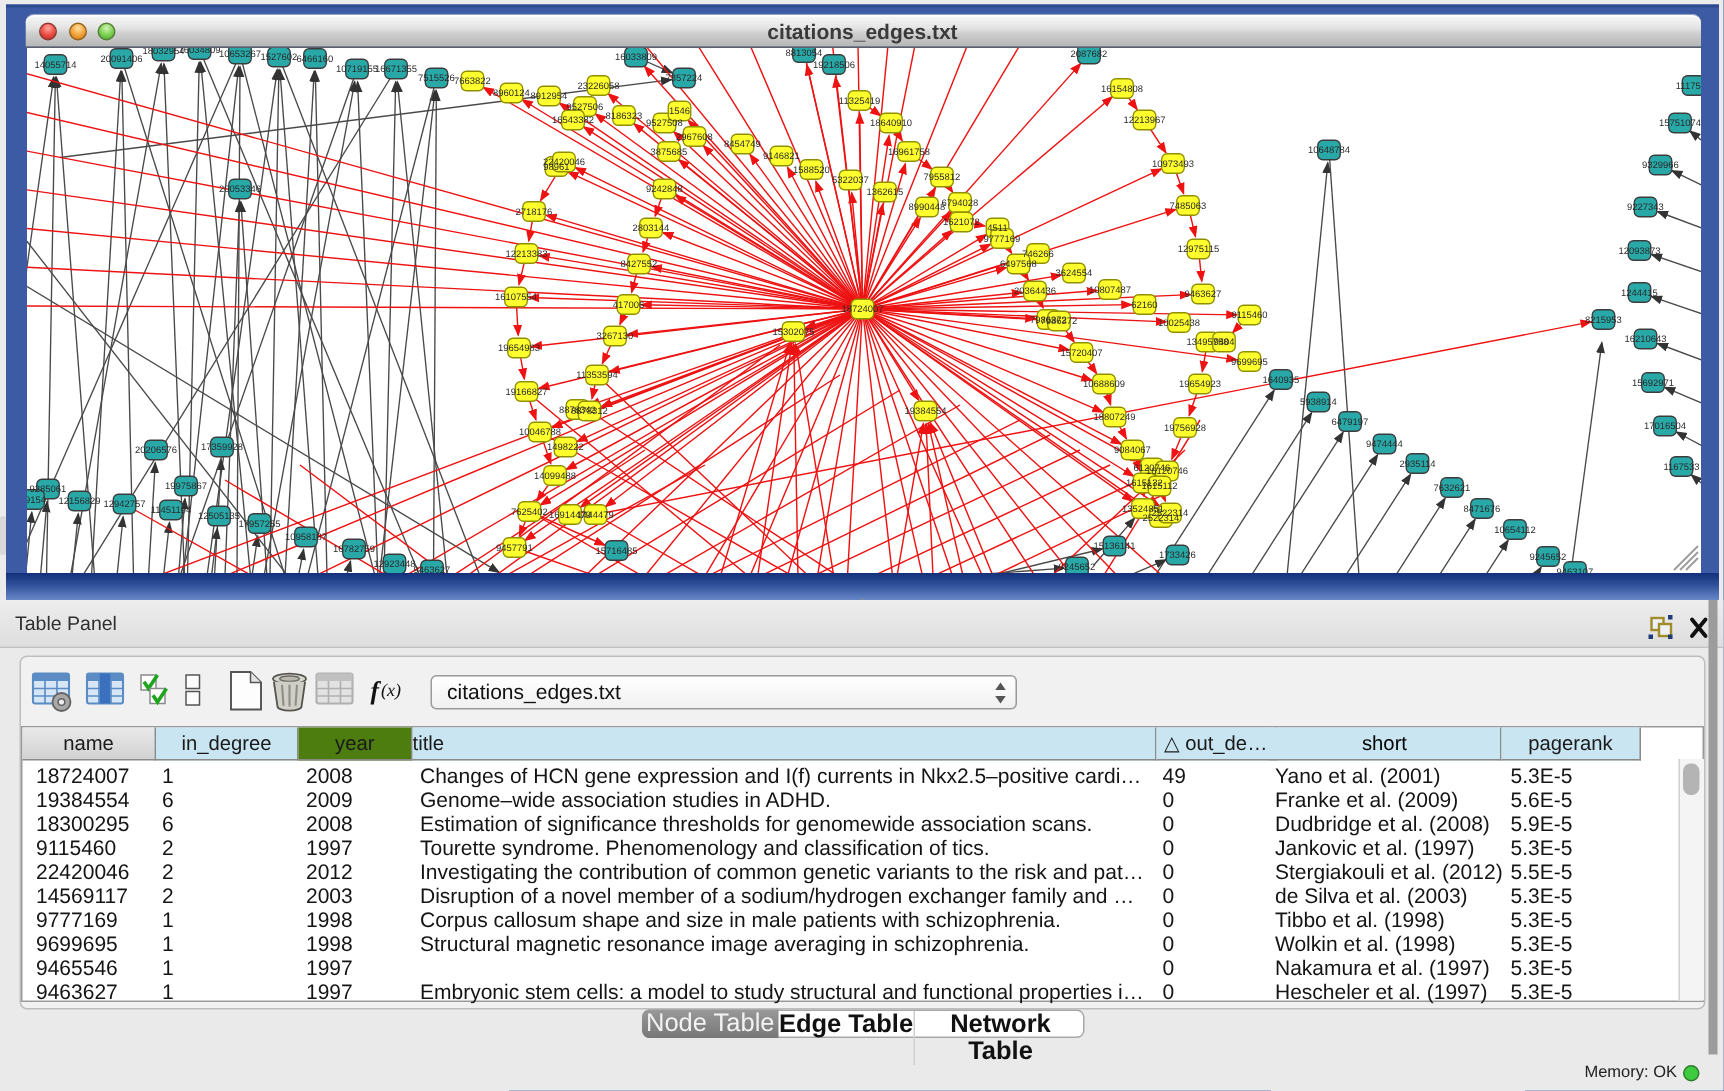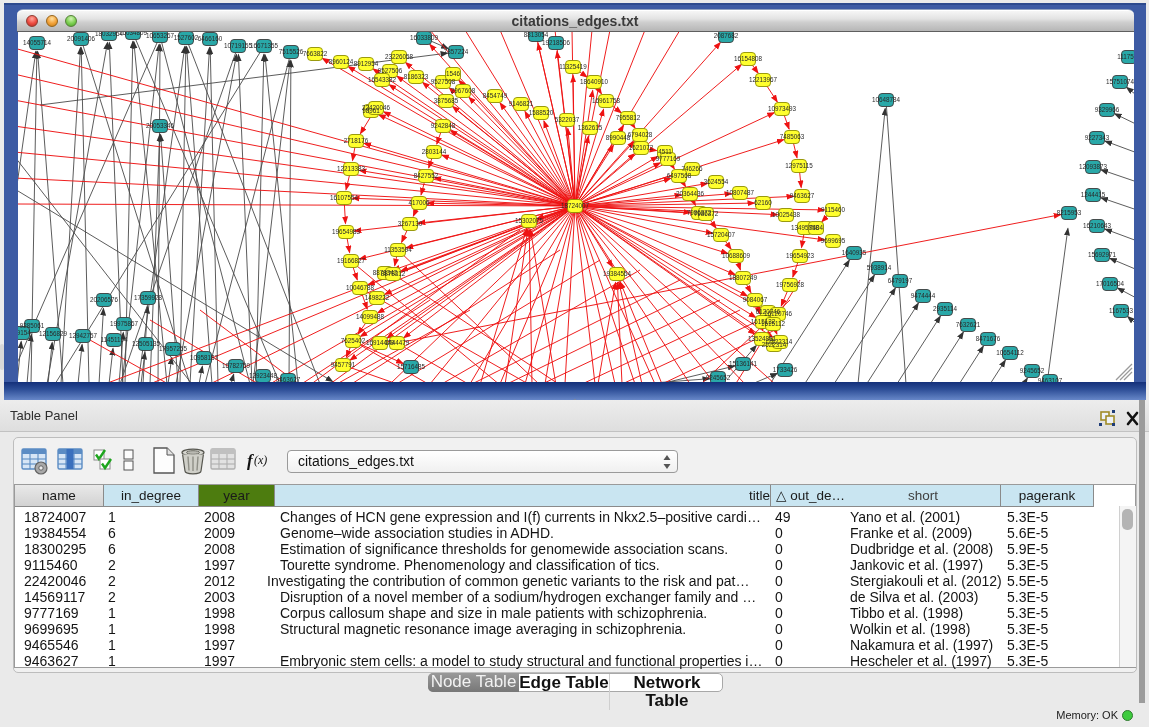--- a/index.html
+++ b/index.html
@@ -640,23 +640,23 @@
     <span style="position:absolute;left:10px;top:2px;font-size:14px;color:#111">citations_edges.txt</span>
     <svg style="position:absolute;right:5px;top:3px" width="10" height="16" viewBox="0 0 10 16">
       <path d="M5,1 L8.5,6 L1.5,6 z" fill="#555"></path>
       <path d="M5,15 L8.5,10 L1.5,10 z" fill="#555"></path>
     </svg>
   </div>
 <div style="position:absolute;left:14px;top:484px;width:1122px;height:184px;background:#fff;border:1px solid #9a9a9a;box-sizing:border-box">
     <div style="position:absolute;left:0px;top:0;width:88px;height:21px;background:linear-gradient(#e9e9e9,#d2d2d2);border-right:1px solid #8a8a8a;border-bottom:1px solid #8a8a8a;font-size:13.5px;color:#1a1a1a;line-height:21px;text-align:center;overflow:hidden">name</div>
     <div style="position:absolute;left:89px;top:0;width:94px;height:21px;background:#c9e5f1;border-right:1px solid #8a8a8a;border-bottom:1px solid #8a8a8a;font-size:13.5px;color:#1a1a1a;line-height:21px;text-align:center;overflow:hidden">in_degree</div>
     <div style="position:absolute;left:184px;top:0;width:75px;height:21px;background:#4d7c0f;border-right:1px solid #8a8a8a;border-bottom:1px solid #8a8a8a;font-size:13.5px;color:#1a1a1a;line-height:21px;text-align:center;overflow:hidden">year</div>
-    <div style="position:absolute;left:260px;top:0;width:495px;height:21px;background:#c9e5f1;border-right:1px solid #8a8a8a;border-bottom:1px solid #8a8a8a;font-size:13.5px;color:#1a1a1a;line-height:21px;text-align:right;overflow:hidden">title</div>
+    <div style="position:absolute;left:260px;top:0;width:495px;height:21px;background:#c9e5f1;border-right:1px solid #8a8a8a;border-bottom:1px solid #8a8a8a;font-size:13.5px;color:#1a1a1a;line-height:21px;text-align:left;overflow:hidden">title</div>
     <div style="position:absolute;left:756px;top:0;width:74px;height:21px;background:#c9e5f1;border-right:1px solid #8a8a8a;border-bottom:1px solid #8a8a8a;font-size:13.5px;color:#1a1a1a;line-height:21px;text-align:left;padding-left:5px;overflow:hidden">△ out_de…</div>
-    <div style="position:absolute;left:831px;top:0;width:154px;height:21px;background:#c9e5f1;border-right:1px solid #8a8a8a;border-bottom:1px solid #8a8a8a;font-size:13.5px;color:#404040;line-height:21px;text-align:center;overflow:hidden">short</div>
+    <div style="position:absolute;left:831px;top:0;width:154px;height:21px;background:#c9e5f1;border-right:1px solid #8a8a8a;border-bottom:1px solid #8a8a8a;font-size:13.5px;color:#000000;line-height:21px;text-align:center;overflow:hidden">short</div>
     <div style="position:absolute;left:986px;top:0;width:92px;height:21px;background:#c9e5f1;border-right:1px solid #8a8a8a;border-bottom:1px solid #8a8a8a;font-size:13.5px;color:#1a1a1a;line-height:21px;text-align:center;overflow:hidden">pagerank</div>
     <div style="position:absolute;left:0;top:24px;width:1104px;height:16px;font-size:14px;color:#141414;line-height:16px;white-space:nowrap">
       <span style="position:absolute;left:9px">18724007</span>
       <span style="position:absolute;left:93px">1</span>
       <span style="position:absolute;left:189px">2008</span>
       <span style="position:absolute;left:265px;width:488px;overflow:hidden">Changes of HCN gene expression and I(f) currents in Nkx2.5–positive cardi…</span>
       <span style="position:absolute;left:760px">49</span>
       <span style="position:absolute;left:835px">Yano et al. (2001)</span>
       <span style="position:absolute;left:992px">5.3E-5</span>
     </div>
@@ -684,21 +684,21 @@
       <span style="position:absolute;left:189px">1997</span>
       <span style="position:absolute;left:265px;width:488px;overflow:hidden">Tourette syndrome. Phenomenology and classification of tics.</span>
       <span style="position:absolute;left:760px">0</span>
       <span style="position:absolute;left:835px">Jankovic et al. (1997)</span>
       <span style="position:absolute;left:992px">5.3E-5</span>
     </div>
     <div style="position:absolute;left:0;top:88px;width:1104px;height:16px;font-size:14px;color:#141414;line-height:16px;white-space:nowrap">
       <span style="position:absolute;left:9px">22420046</span>
       <span style="position:absolute;left:93px">2</span>
       <span style="position:absolute;left:189px">2012</span>
-      <span style="position:absolute;left:252px;width:488px;overflow:hidden">Investigating the contribution of common genetic variants to the risk and pat…</span>
+      <span style="position:absolute;left:265px;width:488px;overflow:hidden">Investigating the contribution of common genetic variants to the risk and pat…</span>
       <span style="position:absolute;left:760px">0</span>
       <span style="position:absolute;left:835px">Stergiakouli et al. (2012)</span>
       <span style="position:absolute;left:992px">5.5E-5</span>
     </div>
     <div style="position:absolute;left:0;top:104px;width:1104px;height:16px;font-size:14px;color:#141414;line-height:16px;white-space:nowrap">
       <span style="position:absolute;left:9px">14569117</span>
       <span style="position:absolute;left:93px">2</span>
       <span style="position:absolute;left:189px">2003</span>
       <span style="position:absolute;left:265px;width:488px;overflow:hidden">Disruption of a novel member of a sodium/hydrogen exchanger family and …</span>
       <span style="position:absolute;left:760px">0</span>

